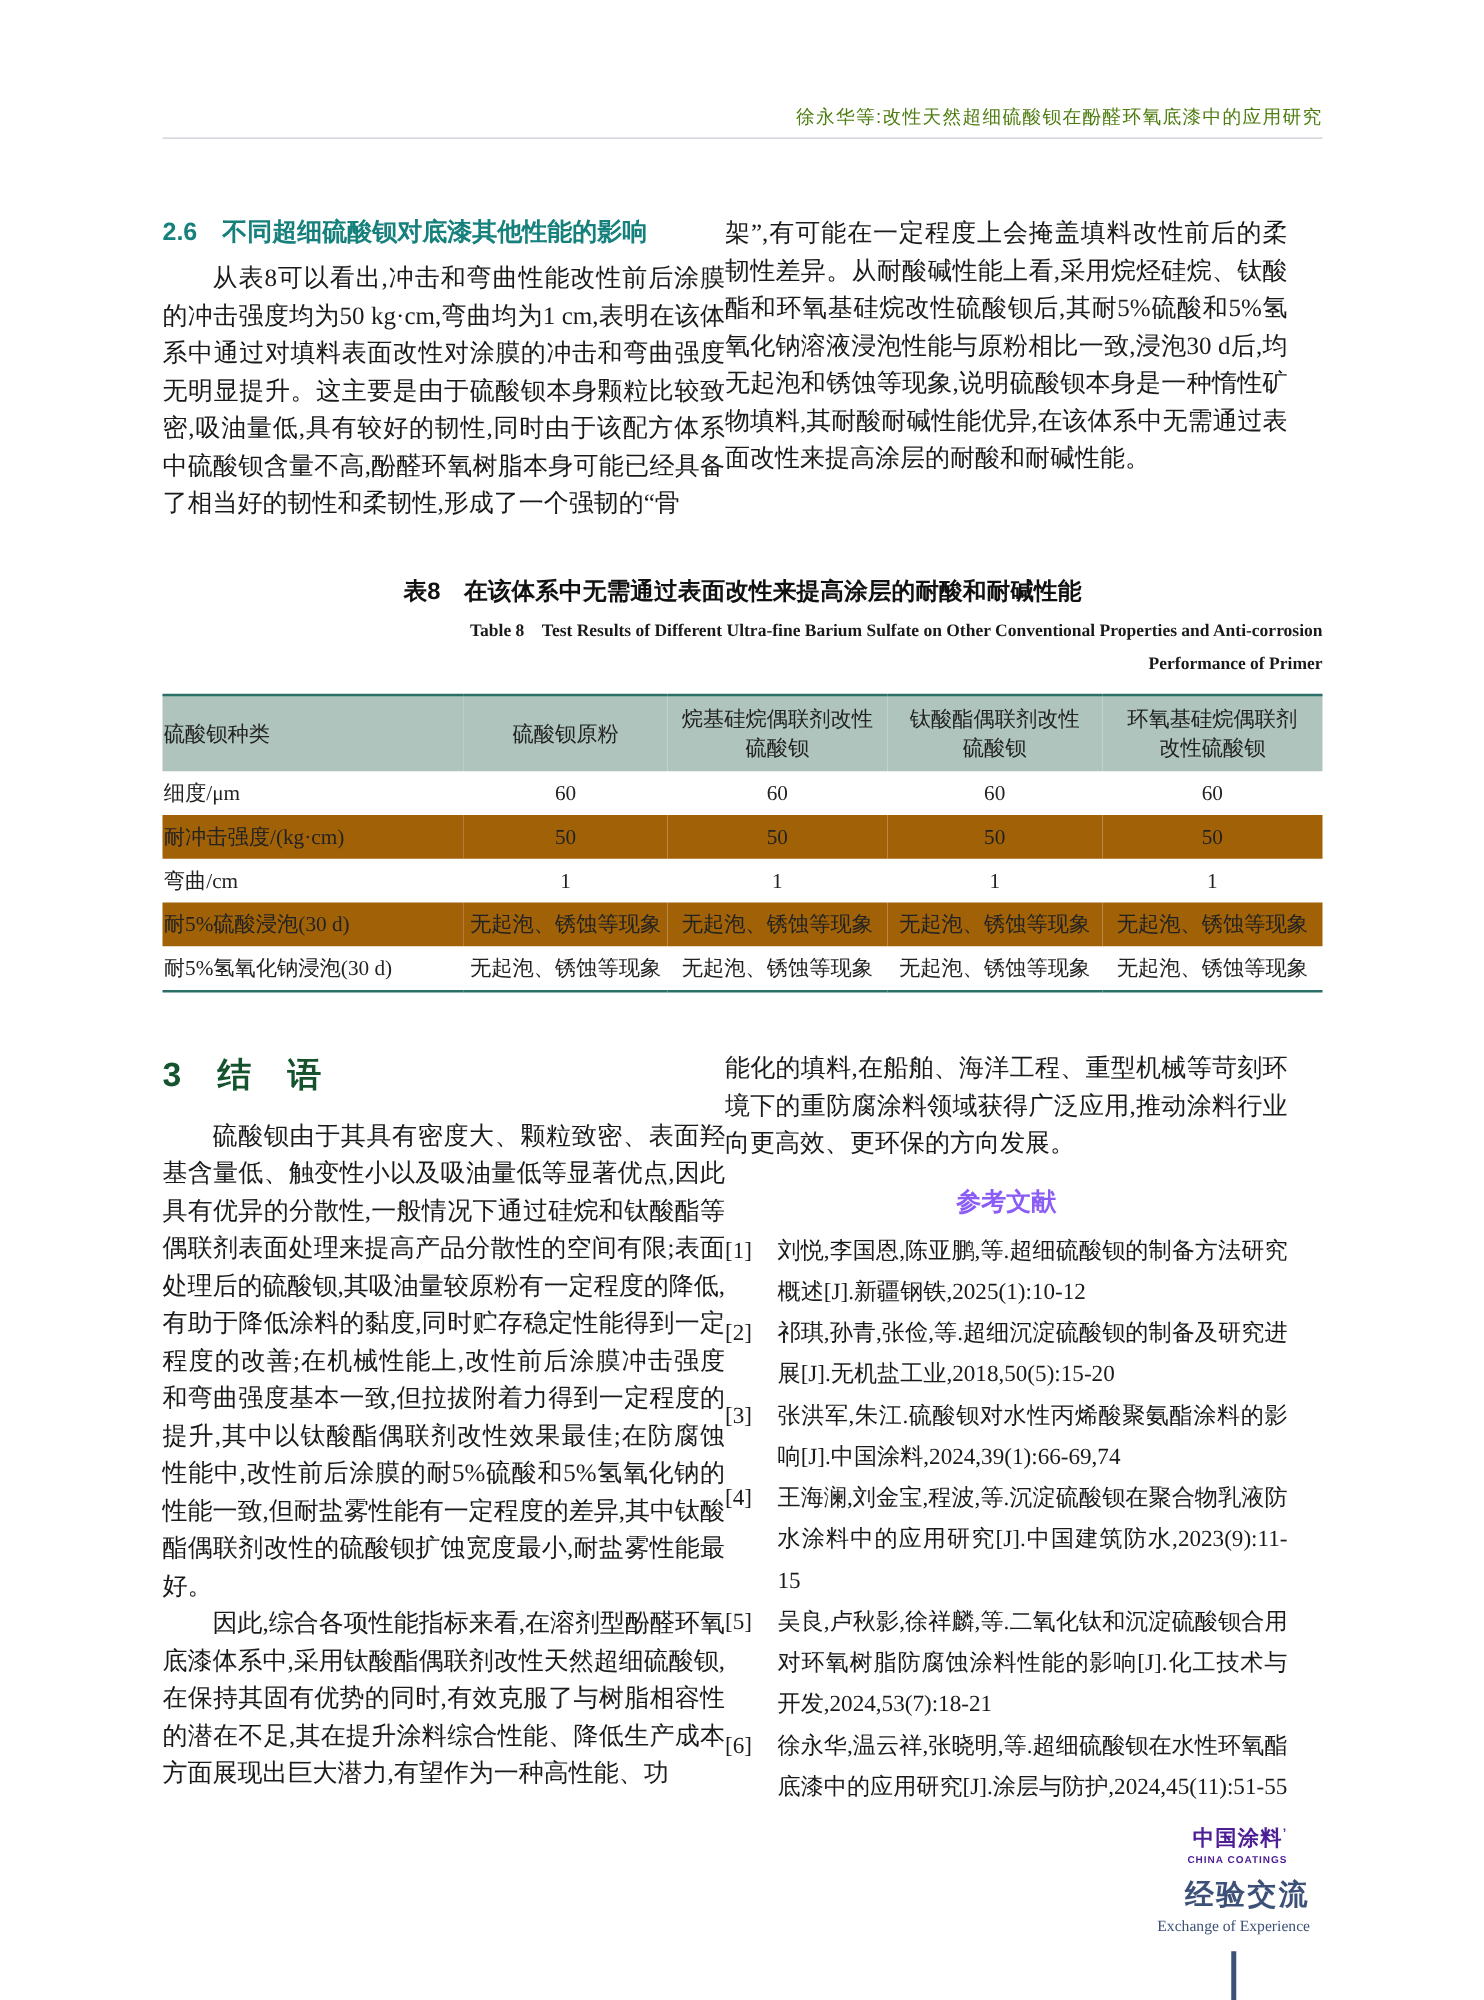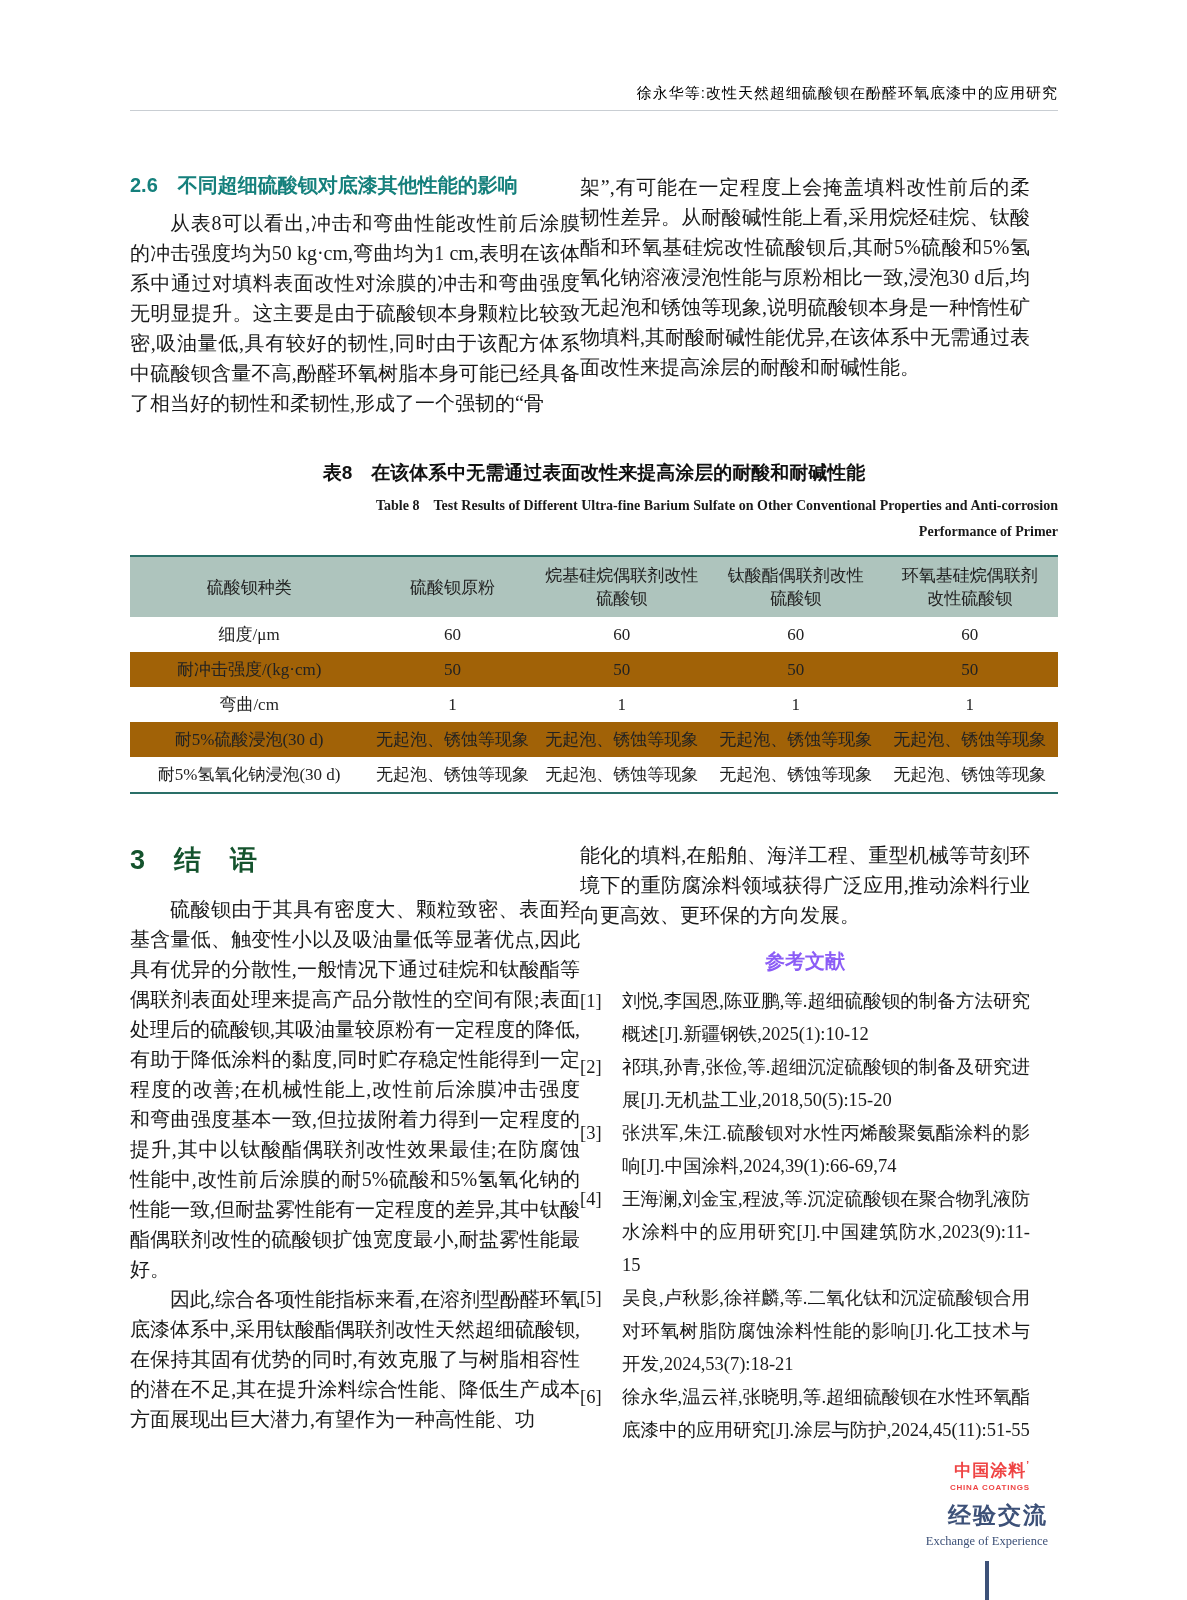--- a/index.html
+++ b/index.html
@@ -9,21 +9,21 @@
     width: 1187px; height: 1600px;
     background: #ffffff;
     font-family: "Liberation Serif", "DejaVu Serif", serif;
     color: #1a1a1a;
     overflow: hidden;
   }
   .running-head {
     position: absolute; top: 84px; left: 130px; width: 928px;
     text-align: right;
     font-family: "Liberation Sans", sans-serif;
-    font-size: 15px; color: #000000; letter-spacing: 1px;
+    font-size: 15px; color: #4d7c0f; letter-spacing: 1px;
   }
   .head-rule {
     position: absolute; top: 110px; left: 130px; width: 928px;
     border-top: 1.5px solid #c9ced3;
   }
   .content { position: absolute; left: 130px; top: 172px; width: 928px; }
   .twocol { display: flex; }
   .col { width: 450px; }
 
   .h-sub {
@@ -44,40 +44,40 @@
   table.t8 {
     width: 100%; border-collapse: collapse; margin-top: 10px;
     border-top: 2.5px solid #2a6f68; border-bottom: 2.5px solid #2a6f68;
     font-size: 17px; color: #222;
   }
   table.t8 thead th {
     background: #aec4bd; font-weight: normal;
     padding: 7px 4px; white-space: pre-line; line-height: 23px;
     vertical-align: middle; text-align: center;
   }
-  table.t8 th.lab, table.t8 td.lab { text-align: center; padding-left: 1px; }
+  table.t8 th.lab, table.t8 td.lab { text-align: left; padding-left: 1px; }
   table.t8 td { text-align: center; padding: 6px 4px; line-height: 23px; }
   table.t8 tr.shaded td { background: #a16207; }
 
   .section3 { margin-top: 46px; }
   .h-main {
     color: #14532d; font-family: "Liberation Sans", sans-serif;
     font-weight: bold; font-size: 27px; letter-spacing: 1px;
     margin: 2px 0 16px 0;
   }
   .refs-head {
     text-align: center; font-family: "Liberation Sans", sans-serif;
     font-weight: bold; font-size: 20px; color: #8b5cf6;
     margin: 18px 0 10px 0;
   }
   .ref { display: flex; font-size: 18.5px; line-height: 33px; }
   .ref .num { flex: 0 0 42px; }
   .ref .txt { flex: 1; text-align: justify; }
 
-  .logo { text-align: right; margin-top: 12px; color: #ef4444; padding-right: 0; }
+  .logo { text-align: right; margin-top: 12px; color: #4c1d95; padding-right: 0; }
   .logo-zh { font-family: "Liberation Sans", sans-serif; font-weight: bold; font-size: 17px; letter-spacing: 1px; }
   .logo-mark { font-size: 10px; vertical-align: super; }
   .logo-en { font-family: "Liberation Sans", sans-serif; font-weight: bold; font-size: 8px; letter-spacing: 0.8px; margin-top: 1px; }
 
   .footer {
     position: absolute; top: 1500px; right: 139px;
     display: flex; align-items: center; gap: 12px; color: #3d5178; flex-direction: column;
   }
   .footer-col { text-align: right; }
   .footer-zh { font-family: "Liberation Sans", sans-serif; font-weight: bold; font-size: 23px; letter-spacing: 2px; }

